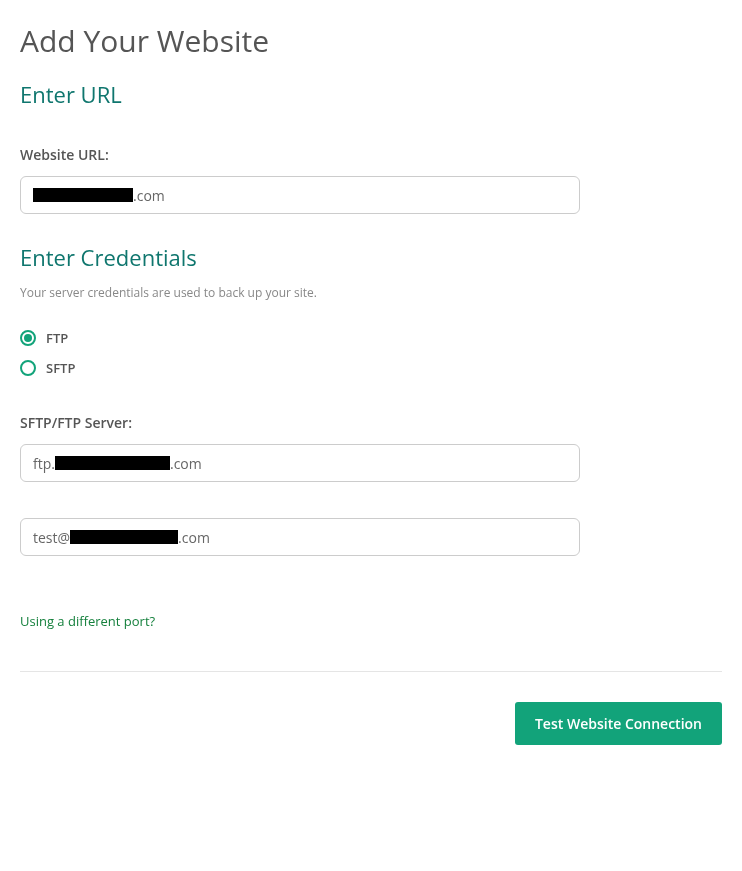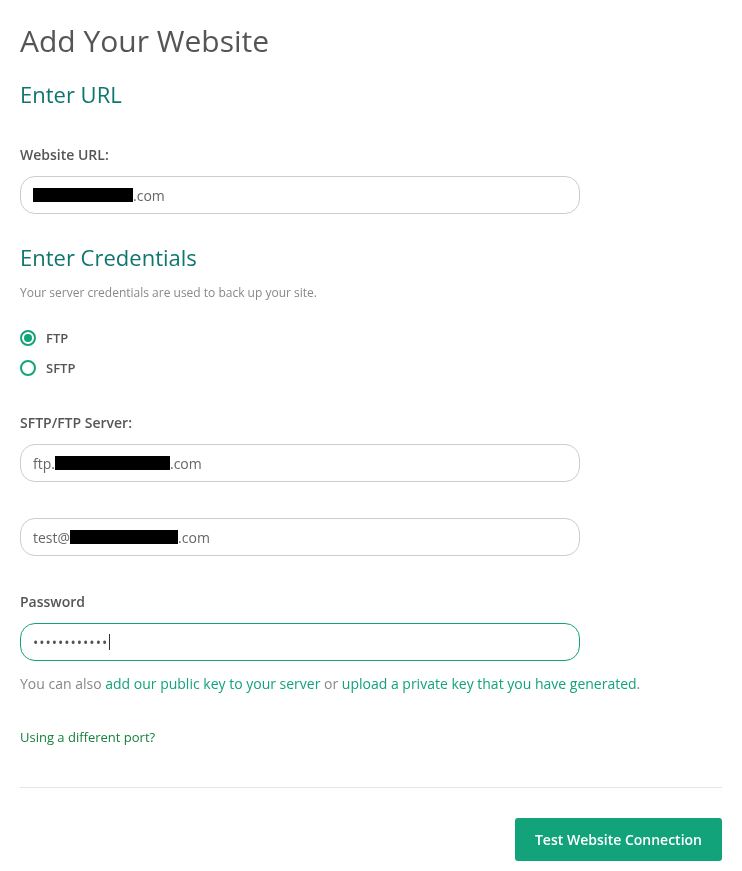--- a/index.html
+++ b/index.html
@@ -40,21 +40,21 @@
       font-size: 14px;
       font-weight: 600;
       color: #555;
       margin-bottom: 12px;
       display: block;
     }
     .text-input {
       width: 560px;
       height: 38px;
       border: 1px solid #ccc;
-      border-radius: 15px;
+      border-radius: 6px;
       padding: 0 12px;
       font-size: 14px;
       color: #555;
       font-family: inherit;
       outline: none;
       display: flex;
       align-items: center;
     }
     .text-input.focused {
       border: 1px solid #12a37a;
@@ -210,30 +210,20 @@
   <div class="field-group">
     <div class="text-input">
       <span class="input-content">
         <span>test@</span>
           <span class="redacted w108"></span>
           <span>.com</span>
       </span>
     </div>
   </div>
 
-  <div class="field-group" style="margin-bottom:6px;">
-    <label class="field-label">Password</label>
-    <div class="text-input focused">
-      <span class="password-dots">••••••••••••</span>
-        <span class="cursor-bar"></span>
-    </div>
-    <p class="help-text">
-      <span>You can also </span><span class="link">add our public key to your server</span><span> or </span><span class="link">upload a private key that you have generated</span><span>.</span>
-    </p>
-  </div>
 
   <a class="port-link">Using a different port?</a>
 </div>
 
 <hr class="divider">
 
 <div class="button-row">
   <button class="primary-button">Test Website Connection</button>
 </div>
 

